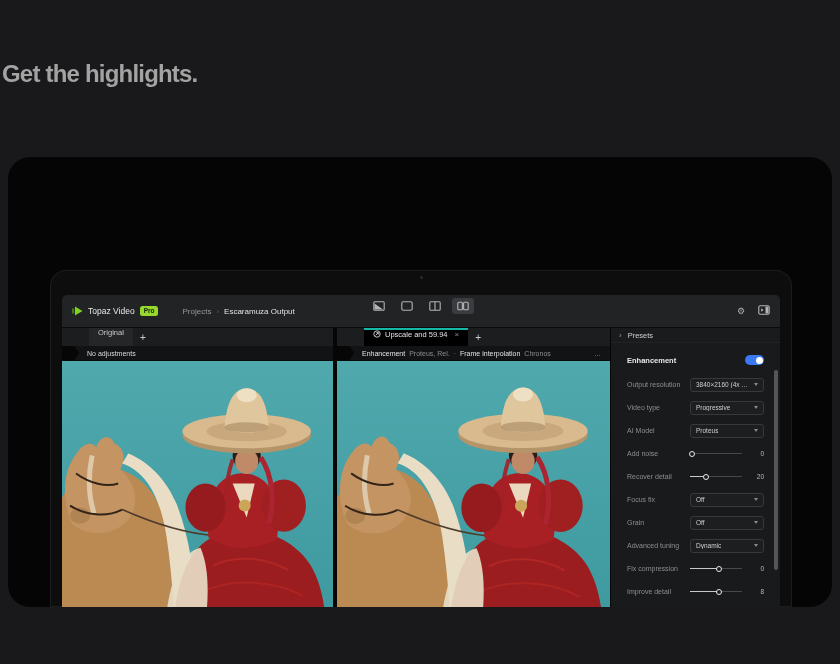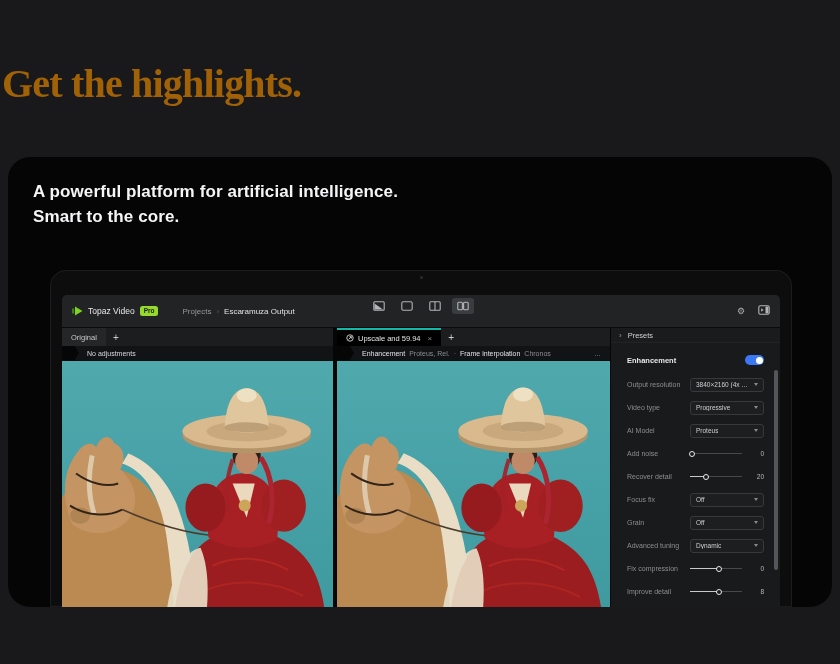--- a/index.html
+++ b/index.html
@@ -8,23 +8,22 @@
     background:#19191b;
     font-family:"Liberation Sans", sans-serif;
     position:relative;
     overflow:hidden;
     -webkit-font-smoothing:antialiased;
   }
 
   
   .headline {
     position:absolute; left:2px; top:60px;
-    font-size:40px; font-weight:700; letter-spacing:-0.8px;
-    color:#a16207;
-    font-family:Liberation Serif, serif;
+    font-size:24px; font-weight:700; letter-spacing:-0.8px;
+    color:#a3a3a3;
   }
 
   
   .card {
     position:absolute; left:8px; top:157px; width:824px; height:450px;
     background:#050505; border-radius:22px; overflow:hidden;
   }
   .card-heading {
     position:absolute; left:25px; top:22px;
     font-size:17px; font-weight:600; line-height:25px; color:#f5f5f7;
@@ -76,21 +75,21 @@
 
   
   .main { flex:1; display:flex; min-height:0; }
   .pane { display:flex; flex-direction:column; min-width:0; }
   .pane-left  { width:271px; flex:0 0 271px; }
   .pane-right { width:273px; flex:0 0 273px; }
   .v-divider  { width:4px; flex:0 0 4px; background:#060607; }
 
   
   .tabstrip { height:18px; flex:0 0 18px; background:#1b1d1f; display:flex; align-items:stretch; }
-  .tab { display:flex; align-items:center; gap:4px; padding:0 9px; font-size:7.5px; color:#c9c9cc; }
+  .tab { display:flex; gap:4px; padding:0 9px; font-size:7.5px; color:#c9c9cc;margin-left:27px; }
   .tab.inactive { background:#242628; }
   .tab.active {
     background:#000000; color:#e4e4e7;
     border-top:2px solid #14b8a6;
   }
   .tab-close { color:#8a8a8e; font-size:8px; margin-left:3px; }
   .plus-btn {
     width:20px; display:flex; align-items:center; justify-content:center;
     color:#cfcfd2; font-size:10px; font-weight:300;
   }
@@ -228,24 +227,20 @@
       <ellipse cx="184" cy="72" rx="22" ry="5" fill="#a5875f" opacity="0.6"></ellipse>
 
       <path d="M104,257 C110,214 122,196 138,192 C146,210 146,236 144,257 Z" fill="#e7dcc6" opacity="0.92"></path>
     </symbol>
   </defs>
 </svg>
 
 <h1 class="headline">Get the highlights.</h1>
 
 <section class="card">
-  <div class="card-heading">
-    <div>A powerful platform for artificial intelligence.</div>
-    <div>Smart to the core.</div>
-  </div>
 
   <div class="laptop">
     <div class="camera-dot"></div>
 
     <div class="app">
 
       <div class="topbar">
         <div class="brand-group">
           <svg width="11" height="10" viewBox="0 0 11 10">
             <rect x="0" y="2.5" width="2.2" height="5" fill="#3f7d14"></rect>

